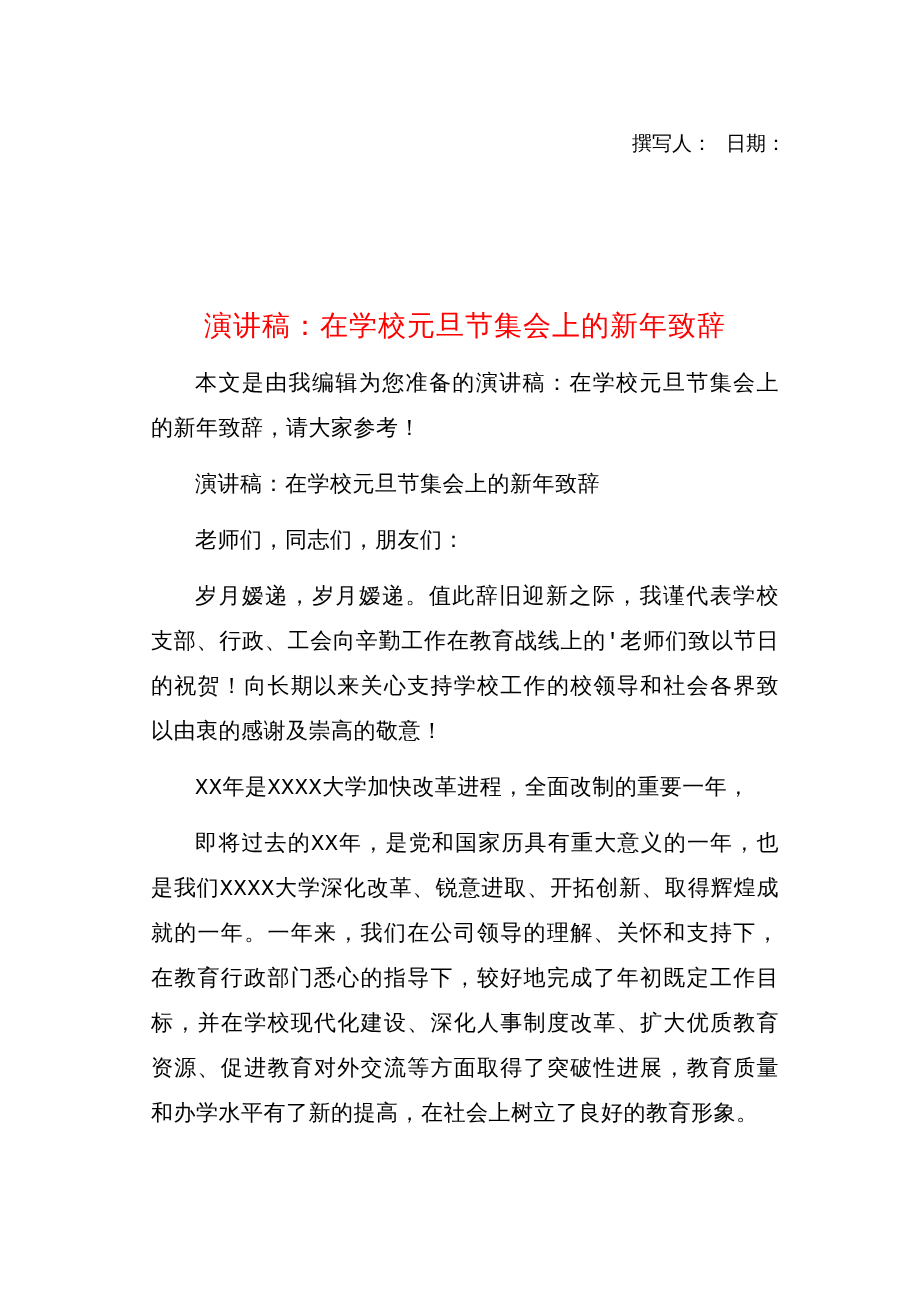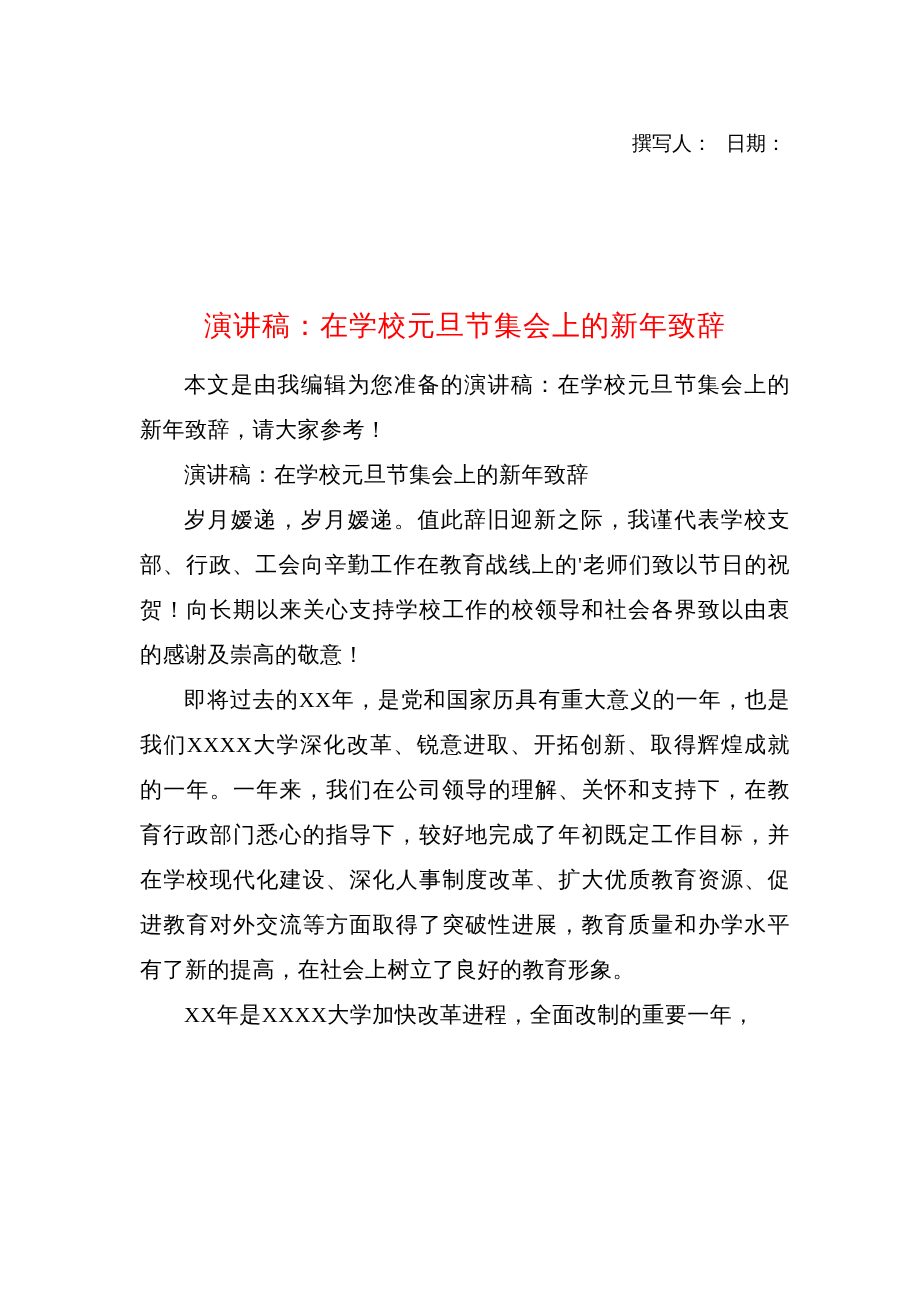--- a/index.html
+++ b/index.html
@@ -35,42 +35,44 @@
   }
   .doc-title {
     margin: 152px 0 18px 0;
     font-size: 28px;
     font-weight: 400;
     text-align: center;
     letter-spacing: 1px;
     line-height: 36px;
   }
   .doc-body p {
-    margin: 0;
+    margin: 11px;
     font-size: 22px;
     line-height: 45px;
     text-indent: 2em;
     text-align: justify;
     text-justify: inter-ideograph;
     letter-spacing: 0.5px;
     word-break: break-all;
+    font-family: Liberation Mono, monospace;
   }
 </style>
 </head>
 <body>
 
 <div class="page">
 
   <div class="doc-header">
     <span class="field author">撰写人：</span><span class="field date">日期：</span>
   </div>
 
   <h1 class="doc-title" style="color: rgb(254, 0, 0);">演讲稿：在学校元旦节集会上的新年致辞</h1>
 
   <div class="doc-body">
     <p>本文是由我编辑为您准备的演讲稿：在学校元旦节集会上的新年致辞，请大家参考！</p>
     <p>演讲稿：在学校元旦节集会上的新年致辞</p>
+    <p>老师们，同志们，朋友们：</p>
     <p>岁月嫒递，岁月嫒递。值此辞旧迎新之际，我谨代表学校支部、行政、工会向辛勤工作在教育战线上的'老师们致以节日的祝贺！向长期以来关心支持学校工作的校领导和社会各界致以由衷的感谢及崇高的敬意！</p>
+    <p>XX年是XXXX大学加快改革进程，全面改制的重要一年，</p>
     <p>即将过去的XX年，是党和国家历具有重大意义的一年，也是我们XXXX大学深化改革、锐意进取、开拓创新、取得辉煌成就的一年。一年来，我们在公司领导的理解、关怀和支持下，在教育行政部门悉心的指导下，较好地完成了年初既定工作目标，并在学校现代化建设、深化人事制度改革、扩大优质教育资源、促进教育对外交流等方面取得了突破性进展，教育质量和办学水平有了新的提高，在社会上树立了良好的教育形象。</p>
-    <p>XX年是XXXX大学加快改革进程，全面改制的重要一年，</p>
   </div>
 
 </div>
 
 </body></html>

